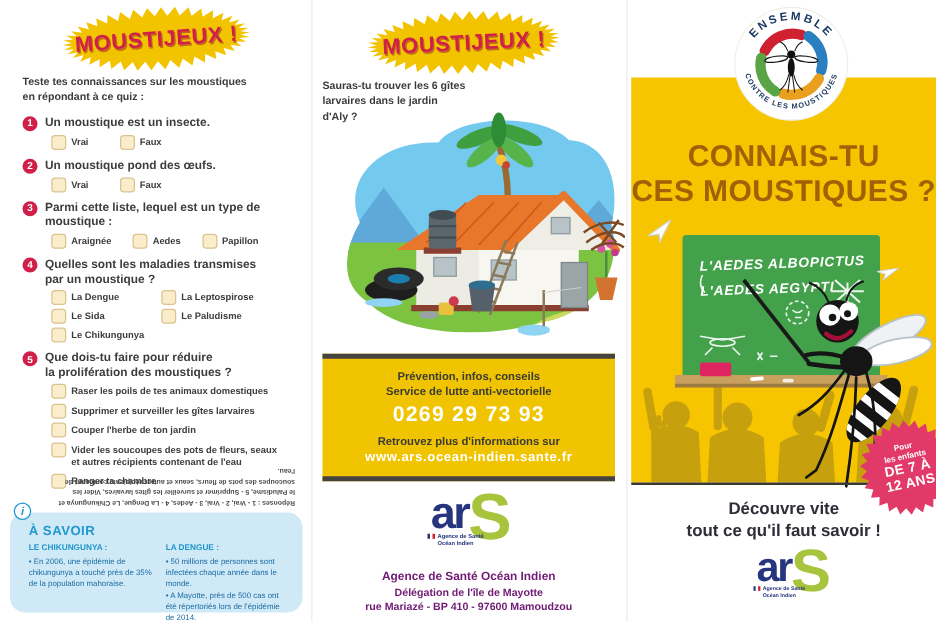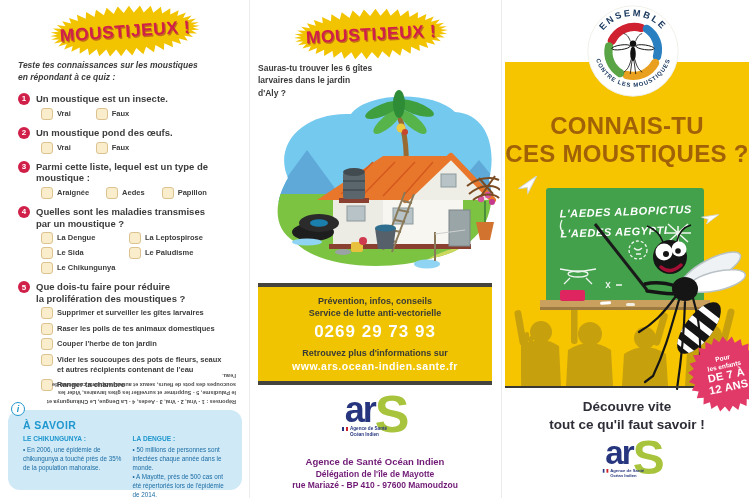--- a/index.html
+++ b/index.html
@@ -15,21 +15,21 @@
       letter-spacing:.5px;text-shadow:1px 1.5px 0 rgba(150,20,45,.5);}
   .badge-left{left:50px;top:6px;width:150px;height:50px;transform:rotate(-4deg);}
   .badge-mid{left:294px;top:9px;width:154px;height:50px;transform:rotate(-3deg);}
   .badge-pink{left:688px;top:336px;width:76px;height:76px;transform:rotate(-12deg);}
   .badge-pink .burst-content{color:#fff;line-height:1.12;}
   .bp-s{display:block;font-size:6.5px;font-weight:bold;}
   .bp-b{display:block;font-size:11px;font-weight:bold;letter-spacing:.3px;}
 
   
   .quiz{position:absolute;left:18px;top:60px;width:224px;}
-  .intro{font-size:8.5px;font-weight:bold;color:#3c3c3c;line-height:1.4;margin-bottom:9px;font-style:italic;}
+  .intro{font-size:8.5px;font-weight:bold;color:#3c3c3c;line-height:1.4;margin-bottom:9px;}
   .q{margin-bottom:7px;}
   .q-head{display:flex;gap:6px;align-items:flex-start;}
   .qnum{flex:0 0 auto;width:12px;height:12px;border-radius:50%;background:#d0204a;color:#fff;
         font-size:8px;font-weight:bold;display:flex;align-items:center;justify-content:center;}
   .q-title{font-size:9.5px;font-weight:bold;color:#3c3c3c;line-height:1.22;}
   .opts{margin:4px 0 0 23px;display:flex;align-items:center;}
   .opts.two{gap:25px;}
   .opts.three{gap:17px;}
   .opts.grid2{display:grid;grid-template-columns:86px auto;gap:4px 2px;}
   .opts.col{display:flex;flex-direction:column;align-items:flex-start;gap:4.5px;}
@@ -206,25 +206,25 @@
     <div class="q">
       <div class="q-head">
         <span class="qnum">5</span>
         <span class="q-title">
           <span>Que dois-tu faire pour réduire</span><br><span>la prolifération des moustiques ?</span>
         </span>
       </div>
       <div class="opts col">
         <span class="opt wide">
             <span class="cb"></span>
+            <span>Raser les poils de tes animaux domestiques</span>
+          </span>
+        <span class="opt wide">
+            <span class="cb"></span>
             <span>Supprimer et surveiller les gîtes larvaires</span>
-          </span>
-        <span class="opt wide">
-            <span class="cb"></span>
-            <span>Raser les poils de tes animaux domestiques</span>
           </span>
         <span class="opt wide">
             <span class="cb"></span>
             <span>Couper l'herbe de ton jardin</span>
           </span>
         <span class="opt wide">
             <span class="cb"></span>
             <span>Vider les soucoupes des pots de fleurs, seaux et autres récipients contenant de l'eau</span>
           </span>
         <span class="opt wide">

